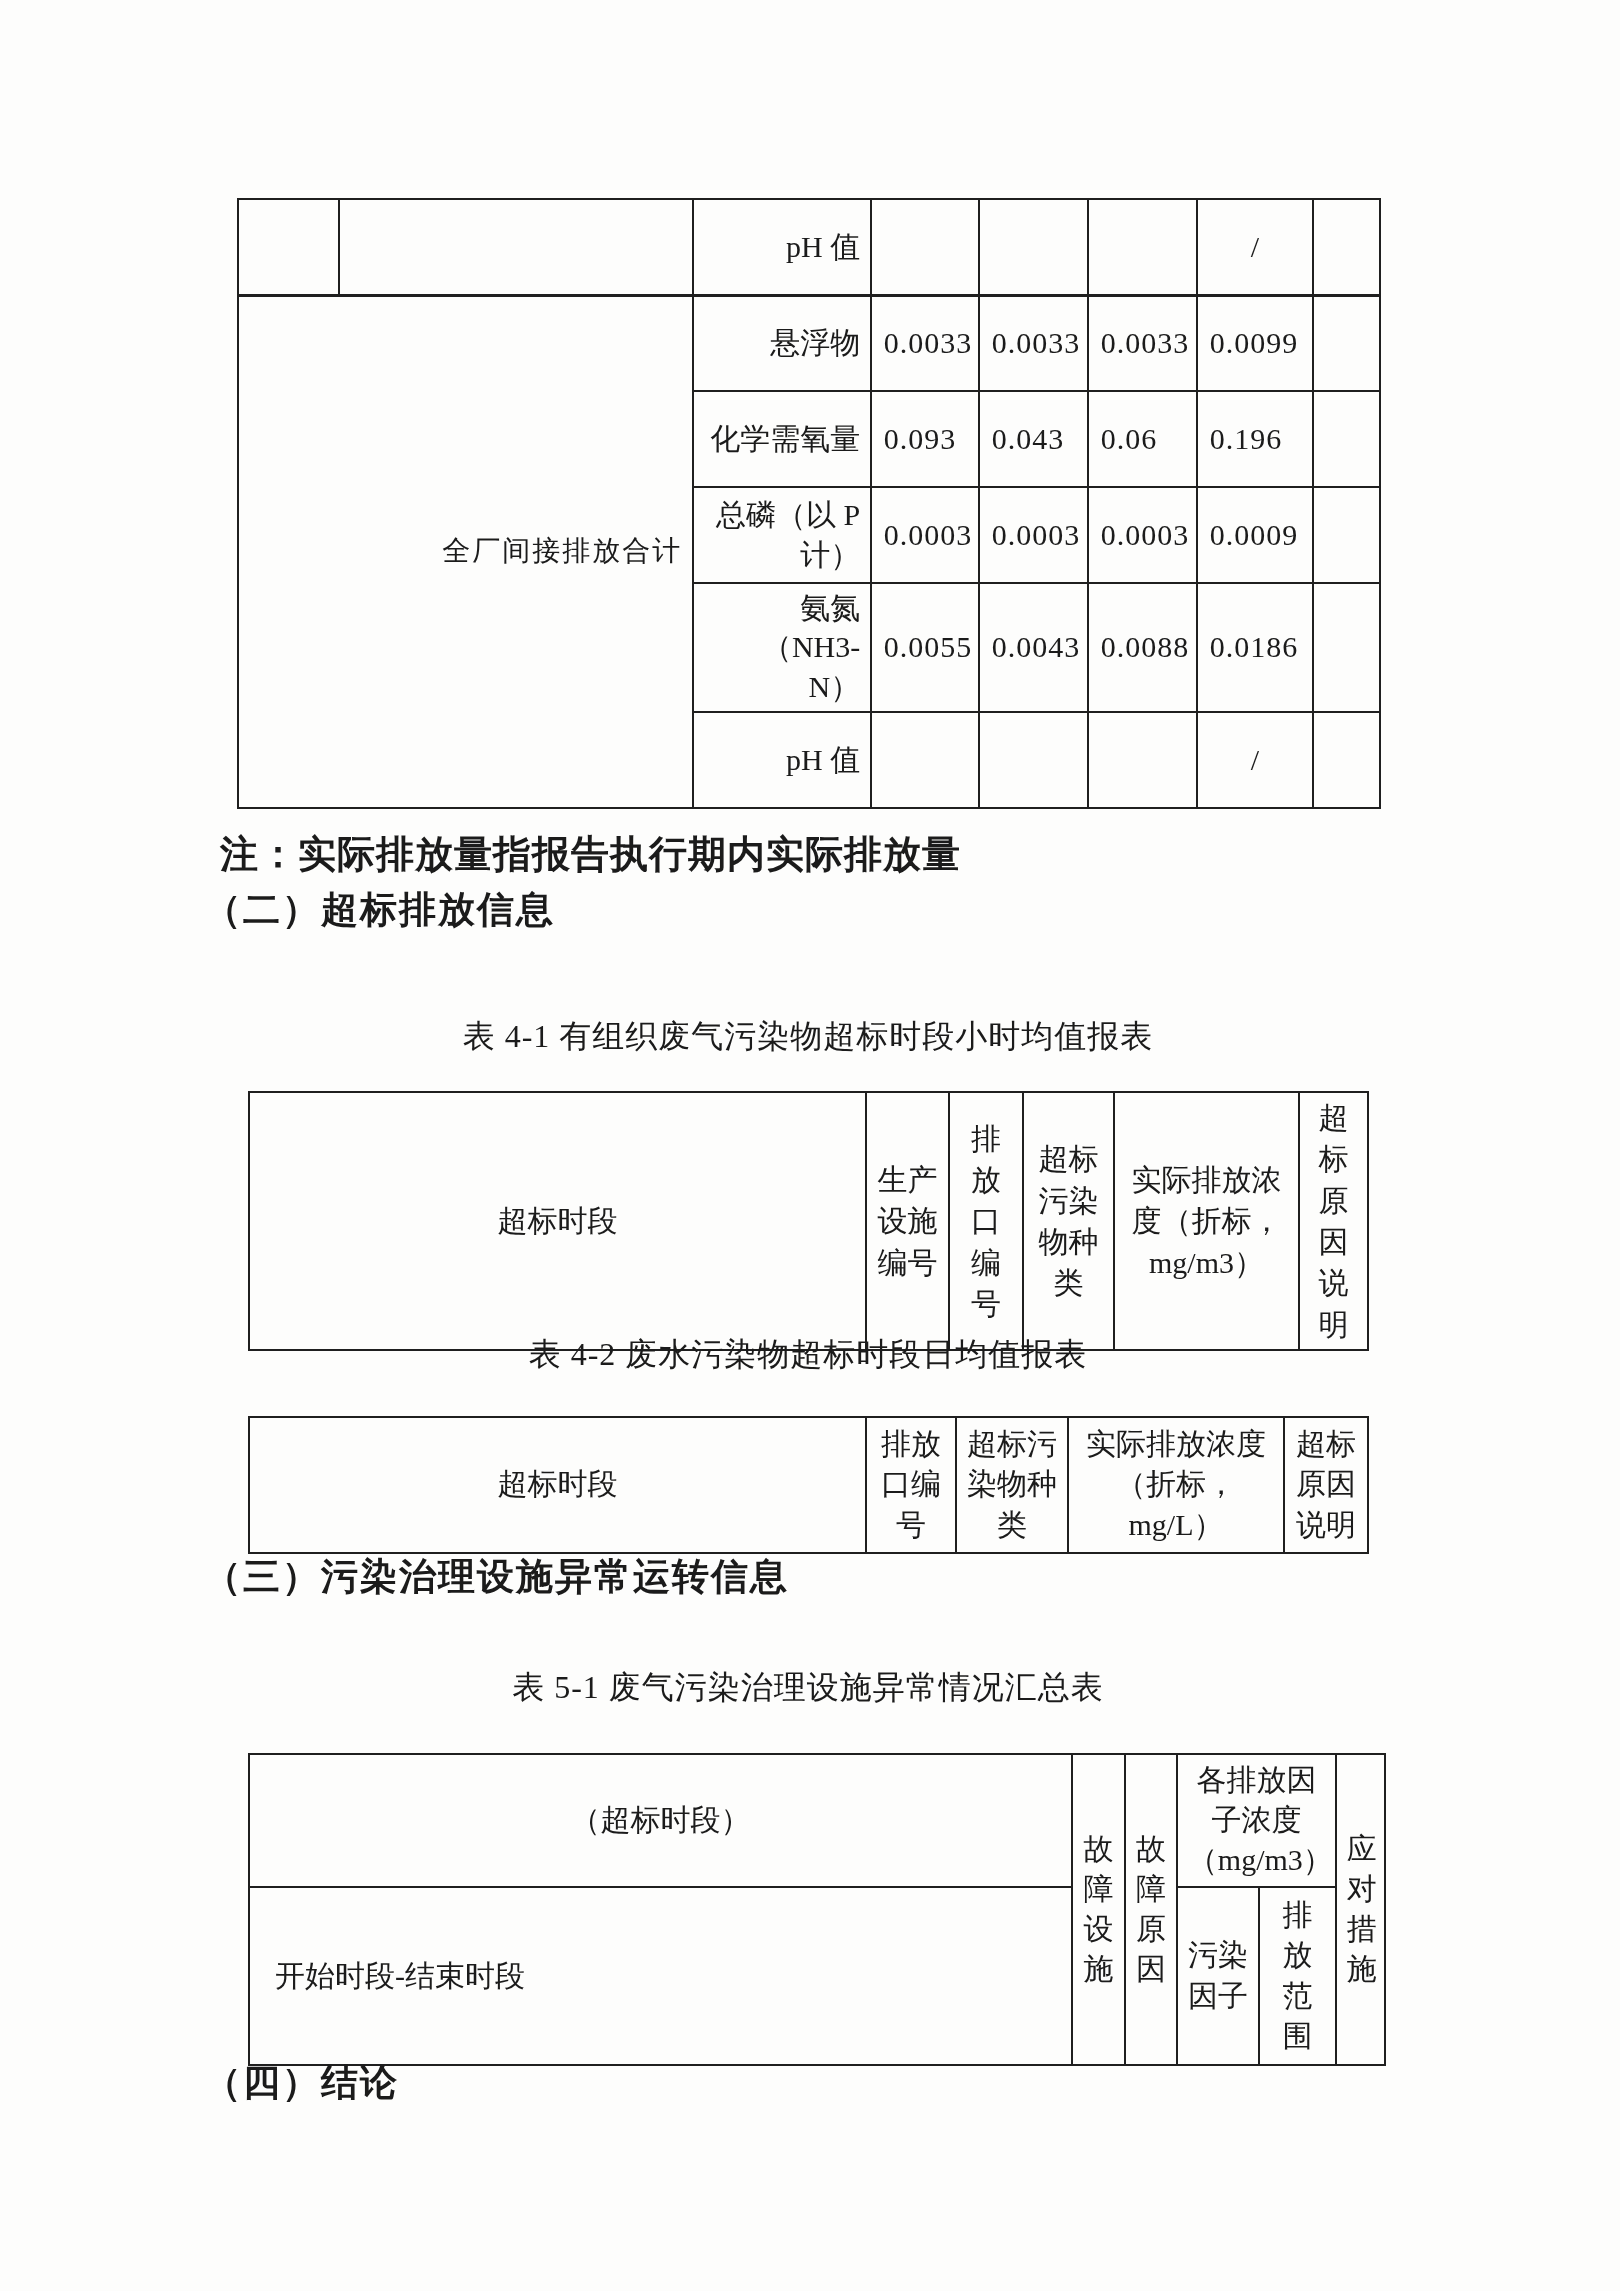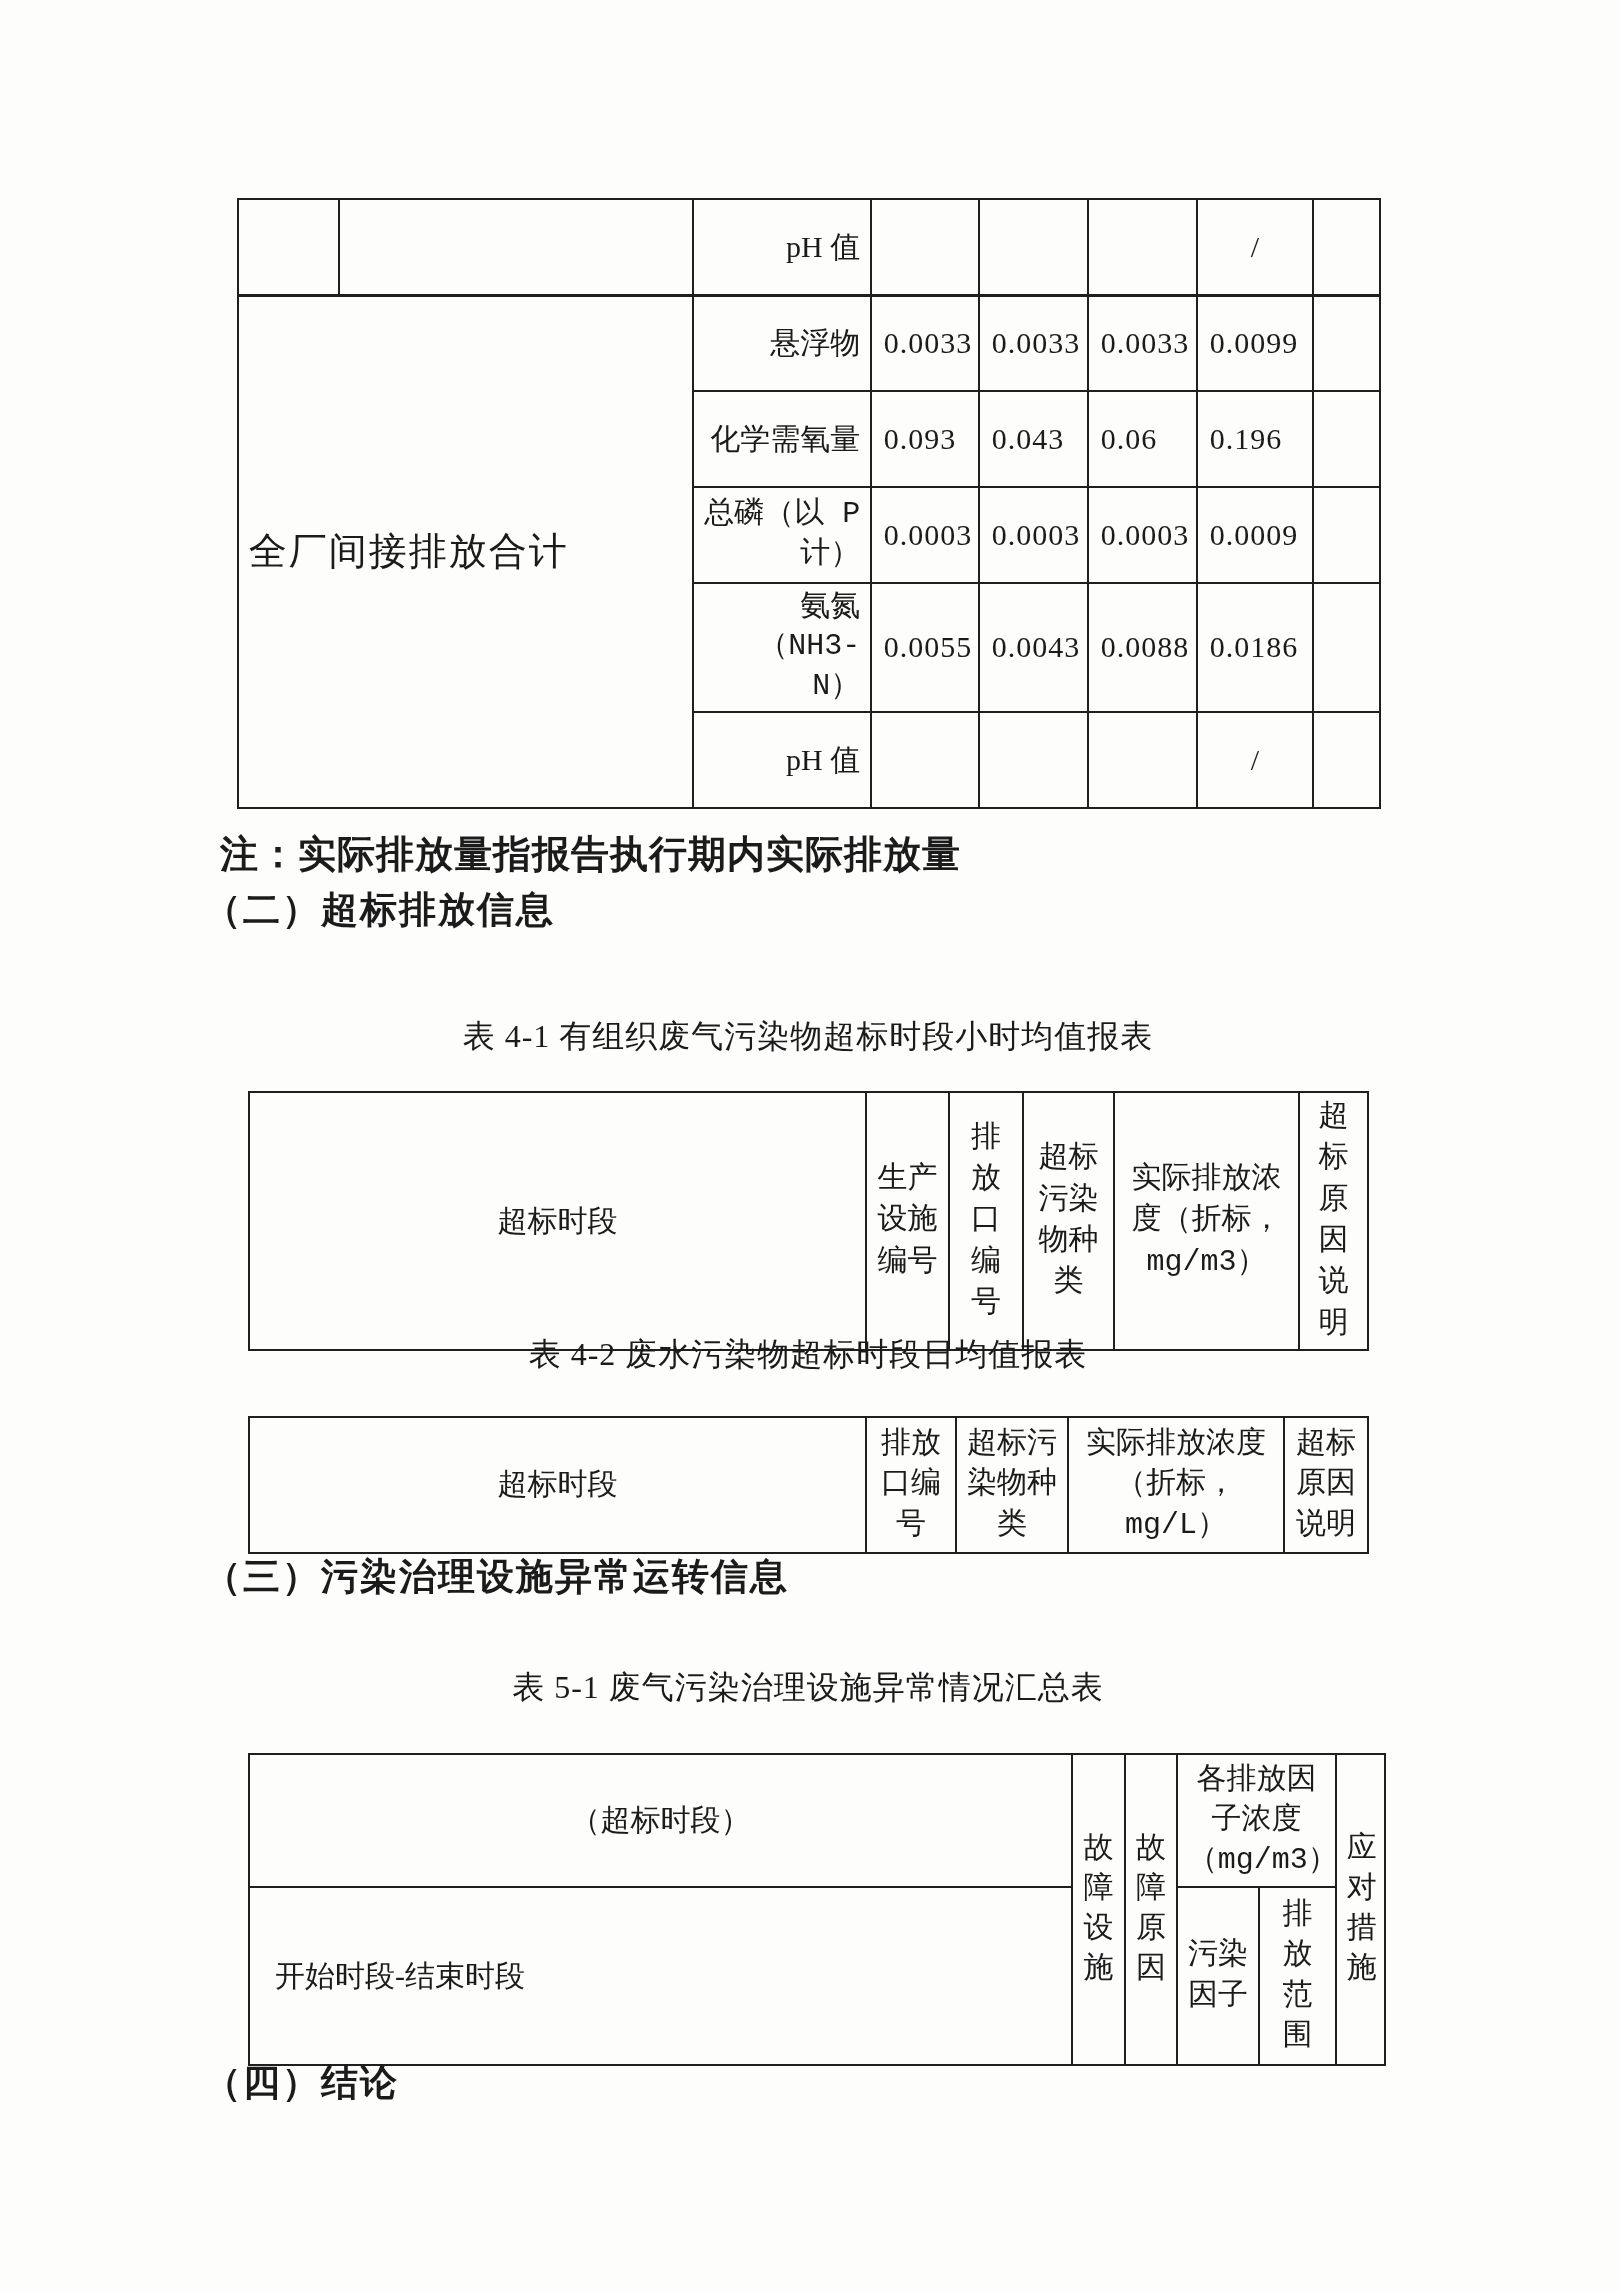--- a/index.html
+++ b/index.html
@@ -8,31 +8,31 @@
     background:#fdfdfc; color:#1b1b1b; overflow:hidden;
     font-family:"Liberation Serif","DejaVu Serif",serif;
   }
   table{position:absolute; border-collapse:collapse; table-layout:fixed; background:transparent;}
   td{
     border:2px solid #1f1f1f; font-size:30px; line-height:1.32;
     padding:3.9px 9.8px; vertical-align:middle; overflow:hidden;
     font-family:"Liberation Serif","DejaVu Serif",serif; color:#1b1b1b;
   }
   .outer{border:2.9px solid #1f1f1f;}
-  .pre{white-space:pre-line;font-family:Liberation Mono, monospace;}
+  .pre{white-space:pre-line;}
   .ctr{text-align:center;}
   .lft{text-align:right;}
   .num{text-align:left; padding-left:11.8px; letter-spacing:1px;}
 
   
   .t1{left:237px; top:198px; width:1141px;}
   .t1 .r{height:96px;}
   .t1 .r5{height:98px;}
   .t1 .carry td{border-bottom-width:3.9px;}
-  .groupcell{text-align:left; font-size:38px; letter-spacing:2px;}
+  .groupcell{text-align:right; font-size:28px; letter-spacing:2px;}
 
   
   .t41{left:248px; top:1091px; width:1120px;}
   .t41 td{height:199px; text-align:center; line-height:1.38;}
 
   
   .t42{left:248px; top:1416px; width:1119px;}
   .t42 td{height:126px; text-align:center; line-height:1.36;}
 
   

